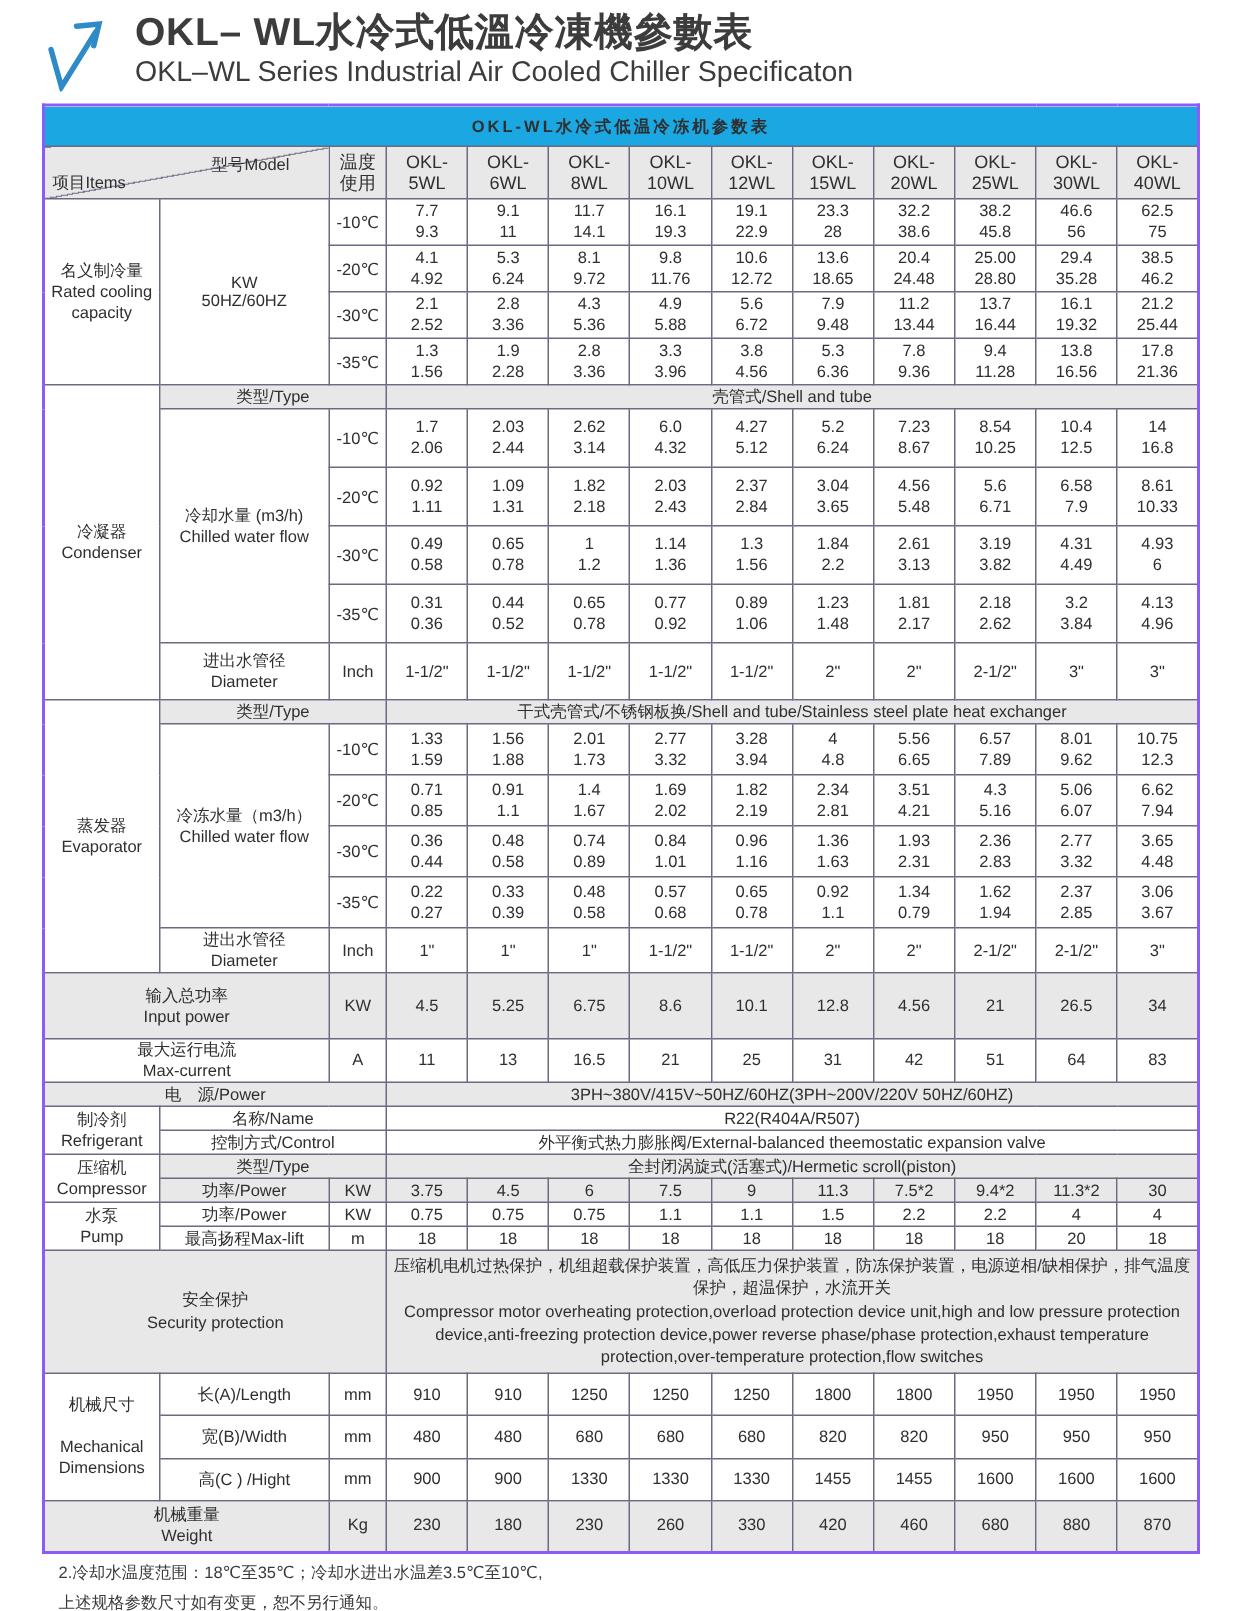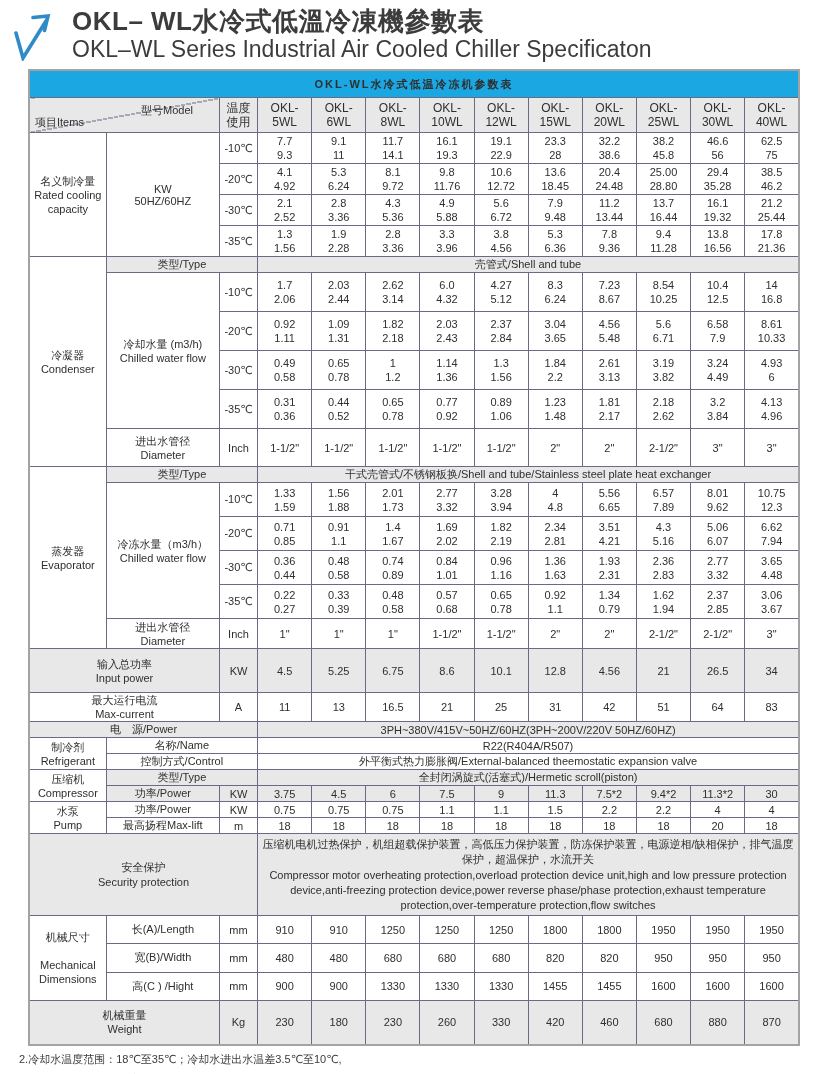--- a/index.html
+++ b/index.html
@@ -1,23 +1,23 @@
 <!DOCTYPE html>
 <html><head>
 <meta charset="utf-8">
 <style>
   html,body{margin:0;padding:0}
   body{width:828px;height:1074px;background:#fdfdfd;font-family:"Liberation Sans","DejaVu Sans",sans-serif;color:#333;overflow:hidden}
   .page{width:828px;height:1074px;position:relative;background:#fff}
-  .doc-header{display:flex;align-items:flex-start;padding:6px 0 0 12px}
+  .doc-header{display:flex;align-items:flex-start;padding:6px 0 0 30px}
   .logo{width:46px;height:52px;margin-top:3px;flex:0 0 auto}
   .titles{margin-left:14px}
   .titles h1{margin:0;font-size:26px;font-weight:bold;color:#3c3c3c;letter-spacing:.5px;line-height:30px}
-  .titles h2{margin:1px 0 0;font-size:23px;font-weight:normal;color:#3c3c3c;line-height:24px}
-  table.spec{border-collapse:collapse;table-layout:fixed;width:772px;margin:8px 0 0 28px;border:2px solid #a3a3a3}
+  .titles h2{margin:1px 0 0;font-size:19px;font-weight:normal;color:#3c3c3c;line-height:24px}
+  table.spec{border-collapse:collapse;table-layout:fixed;width:772px;margin:8px 0 0 28px;border:2px solid #8b5cf6}
   table.spec td{border:1px solid #6a6a82;text-align:center;vertical-align:middle;font-size:11px;color:#2f2f2f;padding:0 1px;overflow:hidden}
   td.banner{background:#1aa7e2;color:#fff;font-size:17px;font-weight:bold;height:26px;letter-spacing:2px;border-color:#1aa7e2}
   tr.gray>td{background-color:#e8e8e8}
   td.white{background-color:#fff!important}
   .pre{white-space:pre-line}
   tr.head{height:35px}
   tr.head td{font-size:12px;line-height:14px}
   td.corner{position:relative;background-image:linear-gradient(to bottom right,transparent 49.4%,#6a6a82 49.4%,#6a6a82 50.6%,transparent 50.6%)}
   .c-items{position:absolute;left:5px;bottom:3px;font-size:11px}
   .c-model{position:absolute;right:26px;top:5px;font-size:11px}
@@ -31,24 +31,24 @@
   tr.r-cdiam{height:38px}
   tr.r-ediam{height:30px}
   tr.r-input{height:44px}
   tr.r-cur{height:28px}
   tr.r-small{height:16px}
   tr.r-sec{height:82px}
   td.sec-label{line-height:15px}
   td.sec-text{text-align:left;padding:3px 7px;font-size:11px;line-height:15px}
   td.sec-text .zh{margin-bottom:1px}
   tr.r-dim{height:19px}
-  tr.r-weight{height:44px}
+  tr.r-weight{height:34px}
   .notes{margin:7px 0 0 9px;font-size:11px;color:#3a3a3a}
   .notes p{margin:0 0 7px;line-height:13px}
-  .notes p.ind{margin-left:10px}
+  .notes p.ind{margin-left:30px}
 </style>
 </head>
 <body>
 
 <div class="page">
 
   <header class="doc-header">
     <svg class="logo" viewBox="0 0 46 52">
       <path d="M4 24 L11 49 L34 12" fill="none" stroke="#2e8bc8" stroke-width="3.6" stroke-linecap="round" stroke-linejoin="miter"></path>
       <path d="M21 8.5 L36 7 L32.5 21.5" fill="none" stroke="#2e8bc8" stroke-width="3.6" stroke-linecap="round"></path>
@@ -179,21 +179,21 @@
           <td class="pair">
             <div>9.8</div>
             <div>11.76</div>
           </td>
           <td class="pair">
             <div>10.6</div>
             <div>12.72</div>
           </td>
           <td class="pair">
             <div>13.6</div>
-            <div>18.45</div>
+            <div>18.65</div>
           </td>
           <td class="pair">
             <div>20.4</div>
             <div>24.48</div>
           </td>
           <td class="pair">
             <div>25.00</div>
             <div>28.80</div>
           </td>
           <td class="pair">
@@ -323,21 +323,21 @@
           </td>
           <td class="pair">
             <div>6.0</div>
             <div>4.32</div>
           </td>
           <td class="pair">
             <div>4.27</div>
             <div>5.12</div>
           </td>
           <td class="pair">
-            <div>8.3</div>
+            <div>5.2</div>
             <div>6.24</div>
           </td>
           <td class="pair">
             <div>7.23</div>
             <div>8.67</div>
           </td>
           <td class="pair">
             <div>8.54</div>
             <div>10.25</div>
           </td>
@@ -423,21 +423,21 @@
           </td>
           <td class="pair">
             <div>2.61</div>
             <div>3.13</div>
           </td>
           <td class="pair">
             <div>3.19</div>
             <div>3.82</div>
           </td>
           <td class="pair">
-            <div>3.24</div>
+            <div>4.31</div>
             <div>4.49</div>
           </td>
           <td class="pair">
             <div>4.93</div>
             <div>6</div>
           </td>
         </tr>
     <tr class="r-cflow">
       <td>-35℃</td>
 

